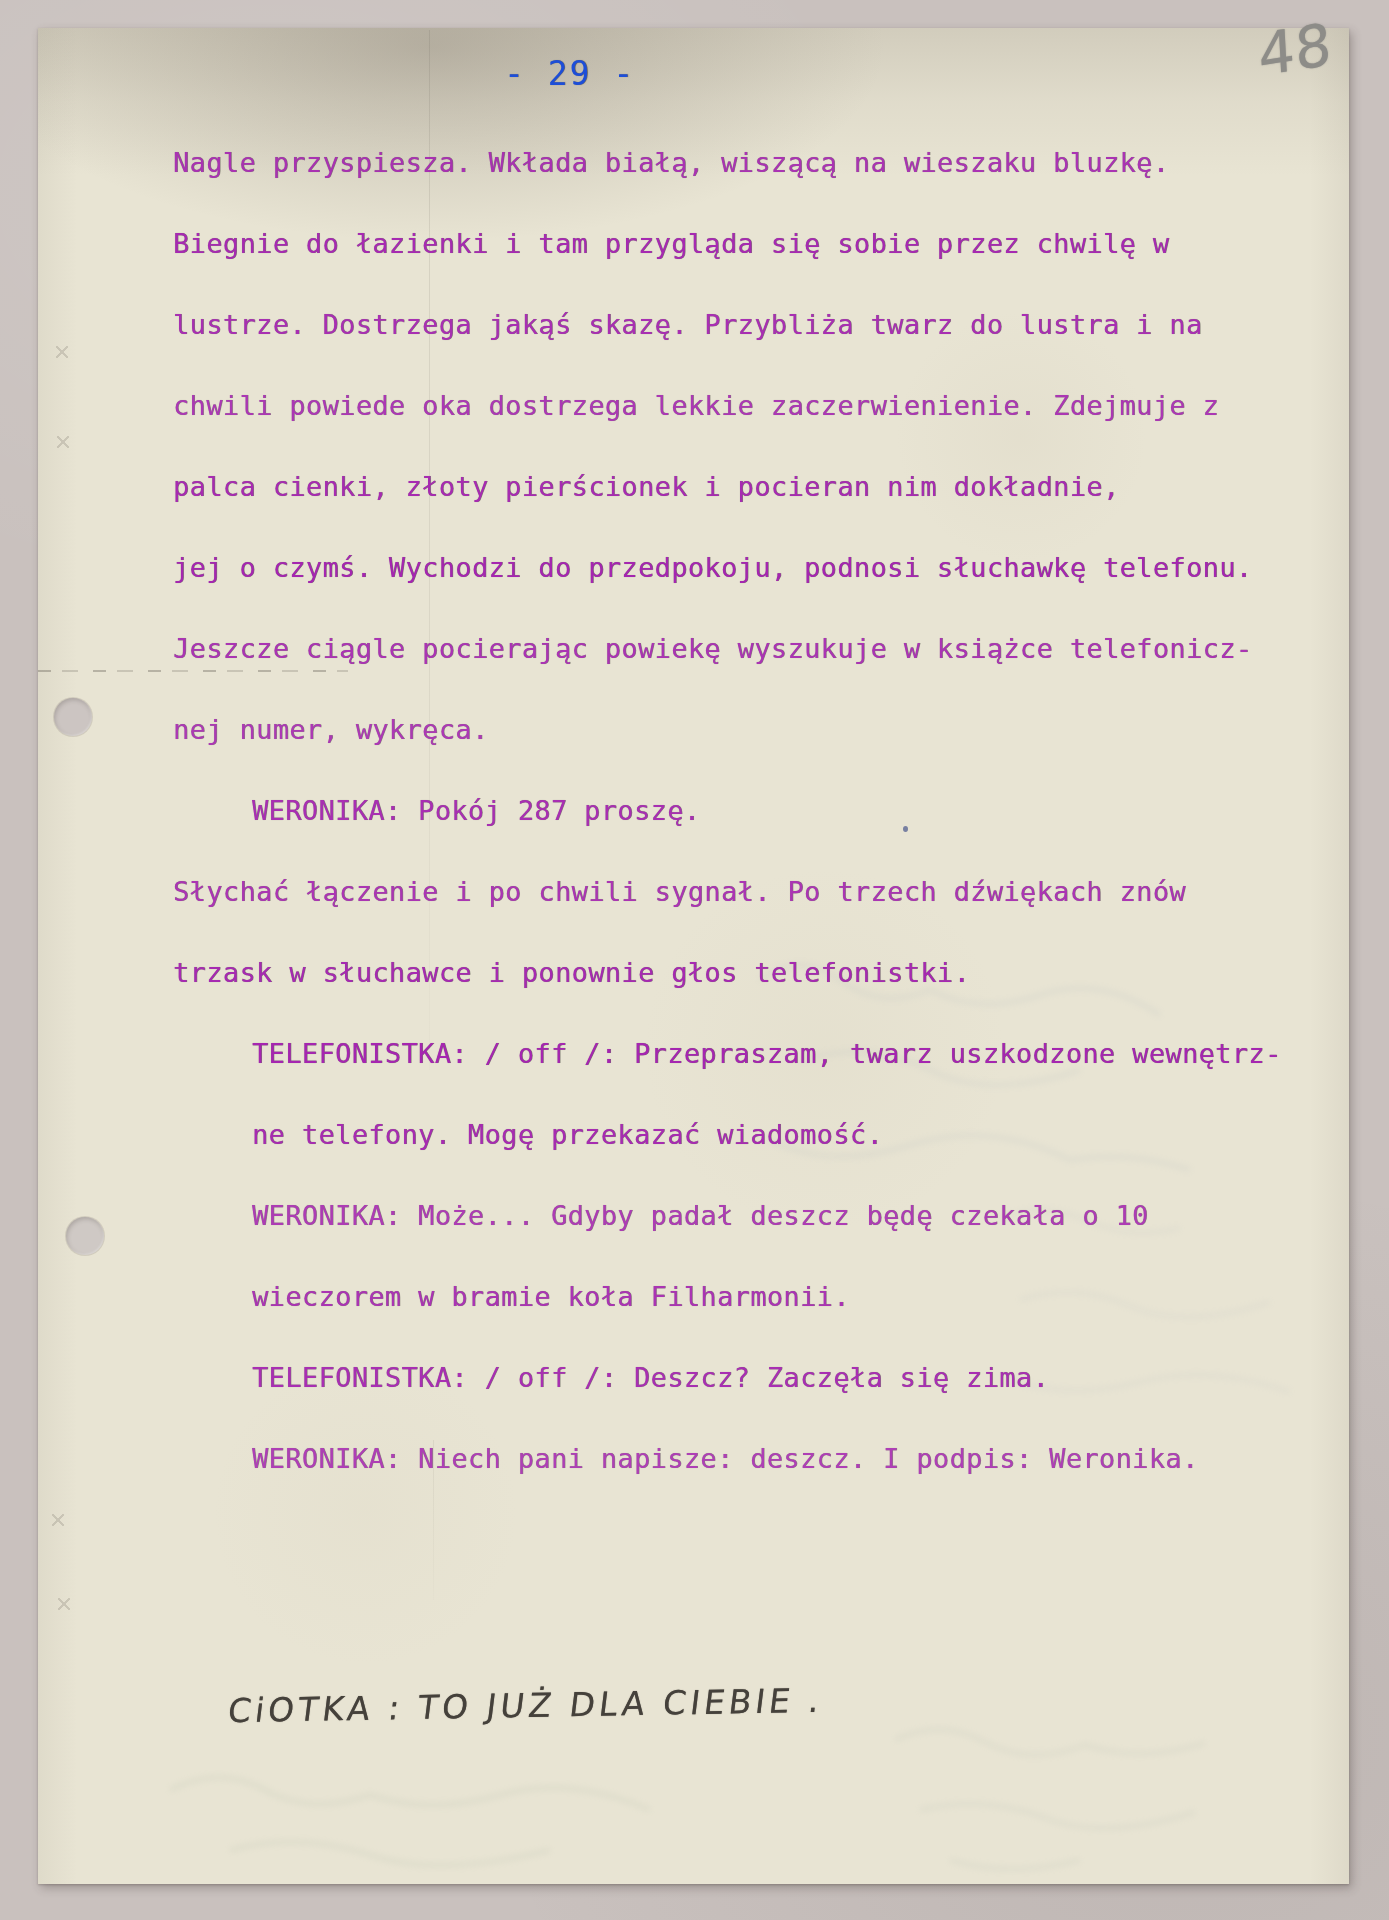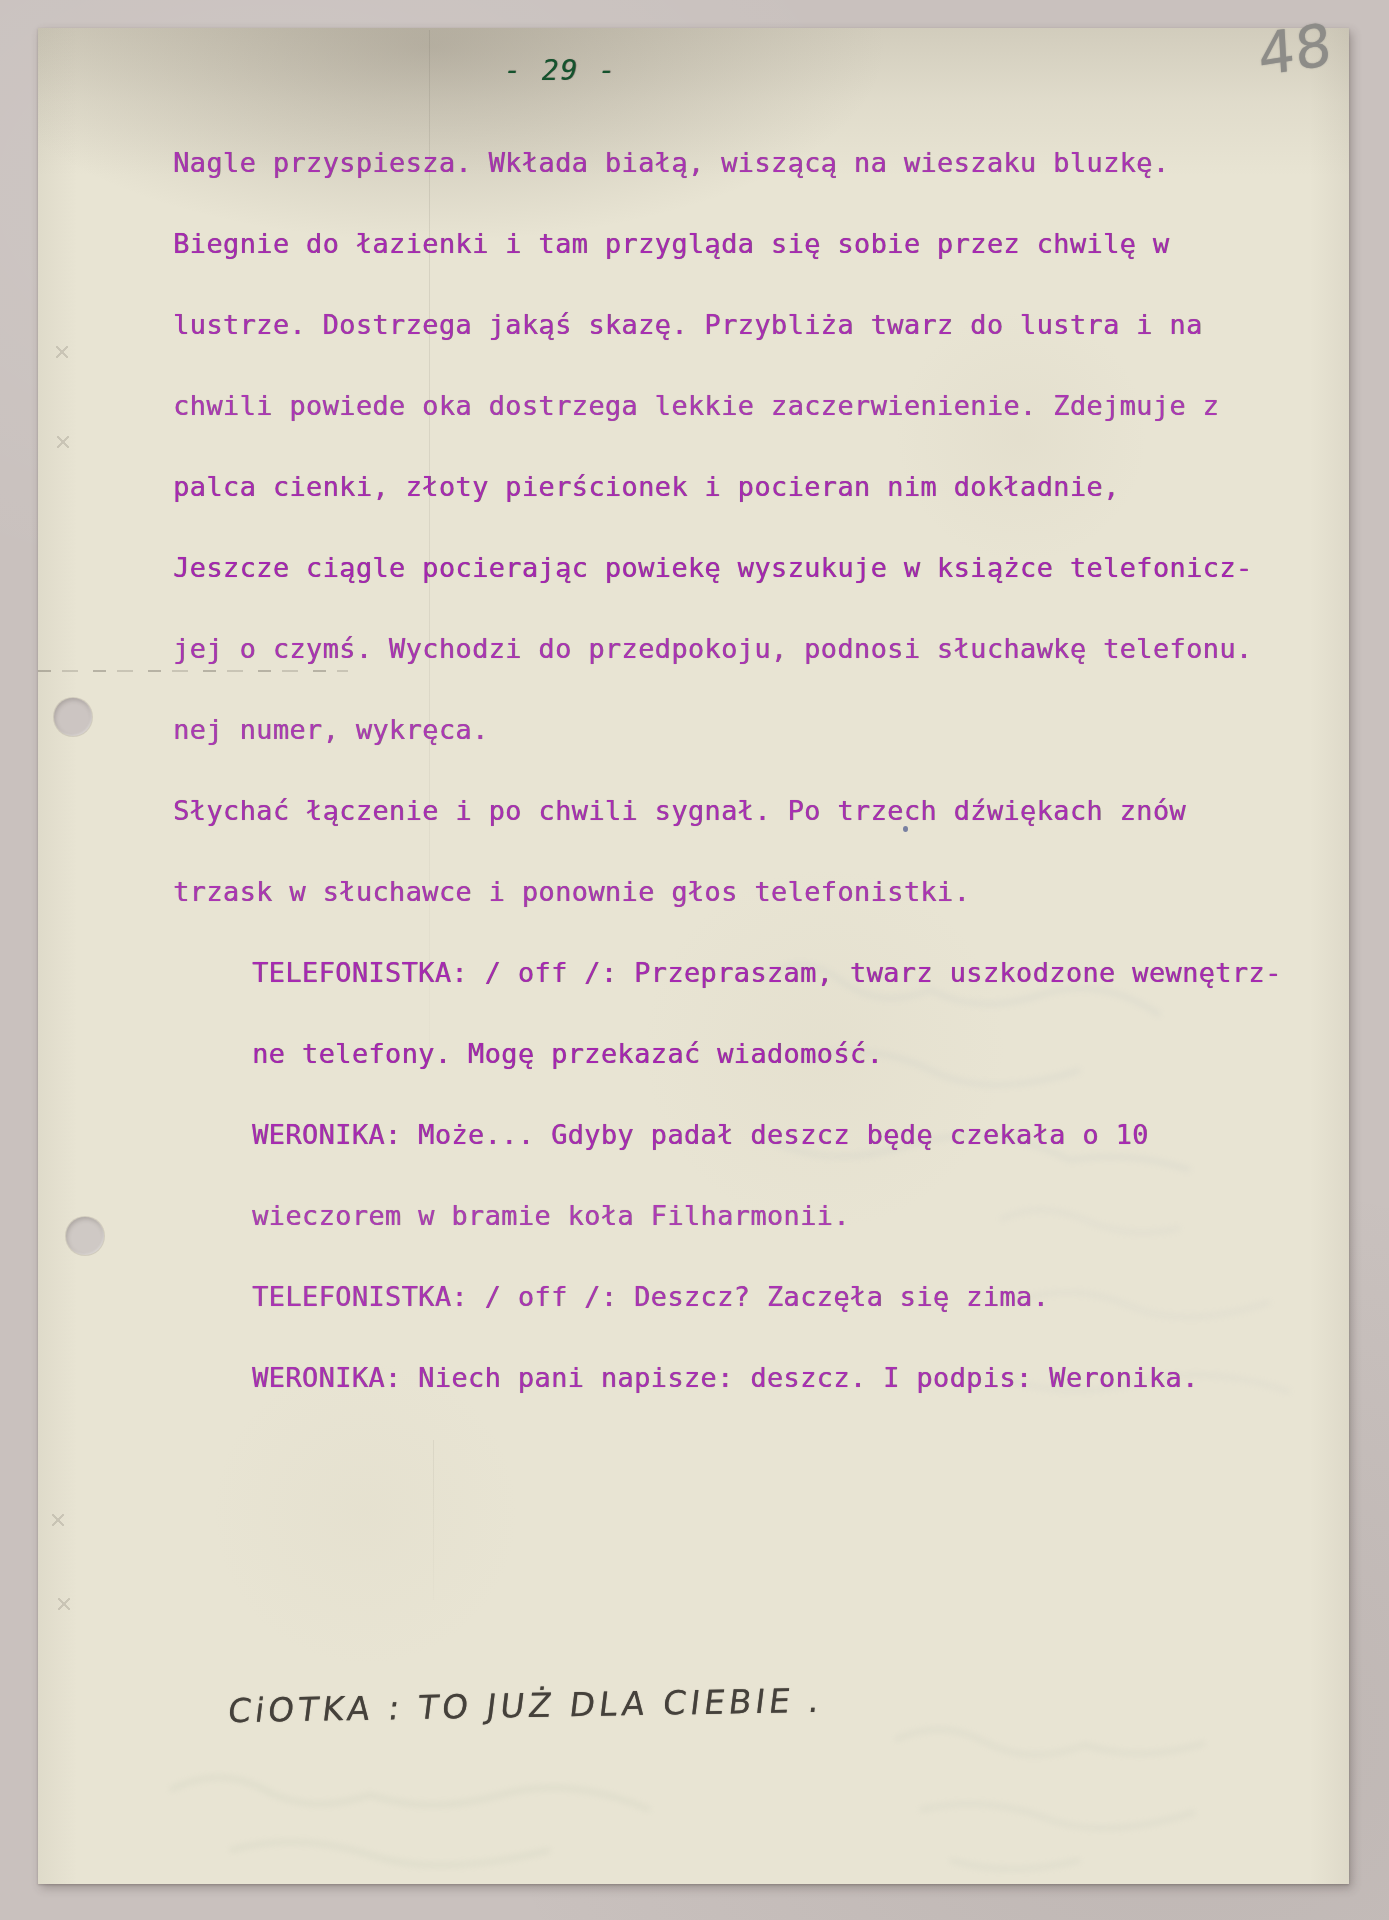--- a/index.html
+++ b/index.html
@@ -53,23 +53,22 @@
   .ts-line:nth-child(12){opacity:.95;}
   .ts-line:nth-child(13){opacity:.92;}
   .ts-line:nth-child(14){opacity:.84;}
   .ts-line:nth-child(15){opacity:.88;}
   .ts-line:nth-child(16){opacity:.90;}
   .ts-line:nth-child(17){opacity:.82;}
   .ts-line:nth-child(18){opacity:.86;}
   .ts-line:nth-child(19){opacity:.91;}
   .page-number{
     position:absolute;left:504px;top:54px;z-index:3;
-    font-size:28px;letter-spacing:2px;color:#14532d;white-space:pre;
+    font-size:33px;letter-spacing:2px;color:#1d4ed8;white-space:pre;
     text-shadow:0.6px 0 0.7px rgba(80,78,70,0.8);
-    font-style:italic;
   }
   
   .folio{
     position:absolute;left:1258px;top:16px;z-index:3;
     font-family:"DejaVu Sans", sans-serif;
     font-size:58px;color:#8d8c88;
     transform:rotate(-9deg) skewX(-6deg);
     text-shadow:0 0 1.5px rgba(140,138,132,0.8);
   }
   .hand-note{
@@ -155,23 +154,24 @@
 </div>
 
 <div class="page-number">- 29 -</div>
 <div class="folio">48</div>
 <div class="ts-lines">
     <div class="ts-line">Nagle przyspiesza. Wkłada białą, wiszącą na wieszaku bluzkę.</div>
     <div class="ts-line">Biegnie do łazienki i tam przygląda się sobie przez chwilę w</div>
     <div class="ts-line">lustrze. Dostrzega jakąś skazę. Przybliża twarz do lustra i na</div>
     <div class="ts-line">chwili powiede oka dostrzega lekkie zaczerwienienie. Zdejmuje z</div>
     <div class="ts-line">palca cienki, złoty pierścionek i pocieran nim dokładnie,</div>
+    <div class="ts-line">jej o czymś. Wychodzi do przedpokoju, podnosi słuchawkę telefonu.</div>
     <div class="ts-line">Jeszcze ciągle pocierając powiekę wyszukuje w książce telefonicz-</div>
-    <div class="ts-line">jej o czymś. Wychodzi do przedpokoju, podnosi słuchawkę telefonu.</div>
     <div class="ts-line">nej numer, wykręca.</div>
+    <div class="ts-line indent">WERONIKA: Pokój 287 proszę.</div>
     <div class="ts-line">Słychać łączenie i po chwili sygnał. Po trzech dźwiękach znów</div>
     <div class="ts-line">trzask w słuchawce i ponownie głos telefonistki.</div>
     <div class="ts-line indent">TELEFONISTKA: / off /: Przepraszam, twarz uszkodzone wewnętrz-</div>
     <div class="ts-line indent">ne telefony. Mogę przekazać wiadomość.</div>
     <div class="ts-line indent">WERONIKA: Może... Gdyby padał deszcz będę czekała o 10</div>
     <div class="ts-line indent">wieczorem w bramie koła Filharmonii.</div>
     <div class="ts-line indent">TELEFONISTKA: / off /: Deszcz? Zaczęła się zima.</div>
     <div class="ts-line indent">WERONIKA: Niech pani napisze: deszcz. I podpis: Weronika.</div>
   </div>
 <div class="hand-note">CiOTKA : TO JUŻ DLA CIEBIE .</div>

